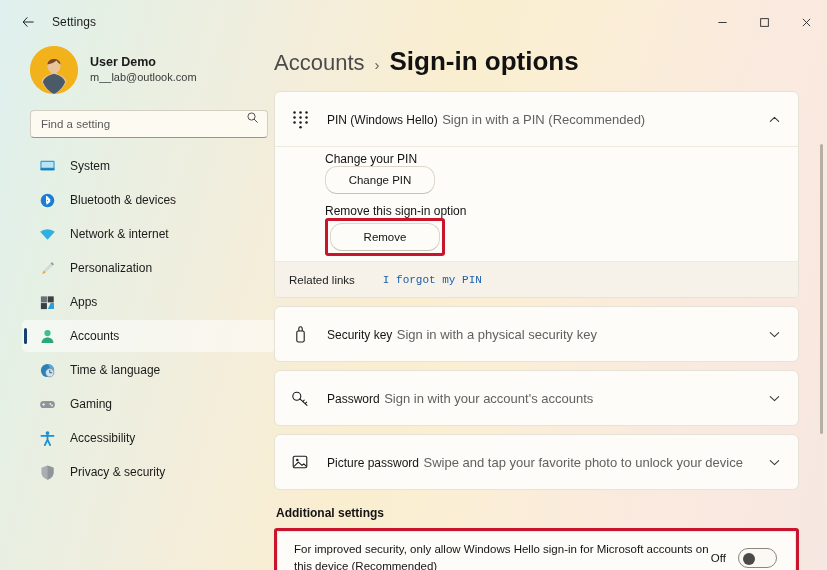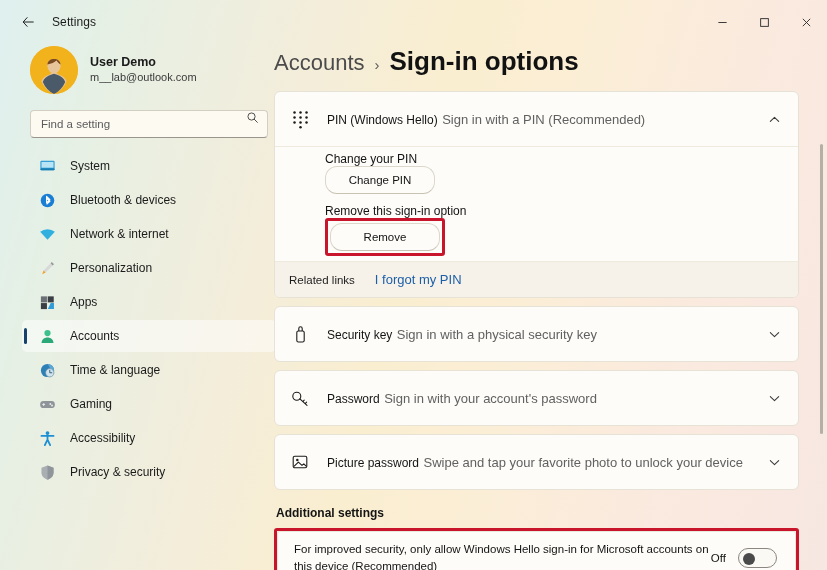--- a/index.html
+++ b/index.html
@@ -216,28 +216,30 @@
 
   .hl-box { border: 3px solid #c9152b; border-radius: 3px; padding: 2px; display: inline-block; }
 
   .related {
     display: flex;
     align-items: center;
     min-height: 36px;
     padding: 0 14px 0 14px;
     background: #f6f2e9;
     border-top: 1px solid #eeeade;
+    gap: 8px;
   }
   .related-label { font-size: 11.5px; color: #1d1d1d; }
   .related-link {
     margin-left: 20px;
-    font-size: 13px;
+    font-size: 11px;
     color: #1c5fa8;
     text-decoration: none;
     cursor: pointer;
+    font-family: Liberation Mono, monospace;
   }
 
   .section-title {
     font-size: 12px;
     font-weight: bold;
     color: #141414;
     margin: 16px 0 8px 2px;
   }
 
   .hl-wide { border: 3px solid #c9152b; border-radius: 3px; }
@@ -533,21 +535,21 @@
       <div class="card">
         <div class="card-head">
           <span class="card-icon">
             <svg width="19" height="19" viewBox="0 0 19 19">
               <circle cx="5.8" cy="7.2" r="4" fill="none" stroke="#1b1b1b" stroke-width="1.1"></circle>
               <path d="M8.9 9.8 L16 16.4 M14.2 14.7 L15.6 13.2 M11.9 12.6 L13.2 11.2" fill="none" stroke="#1b1b1b" stroke-width="1.1" stroke-linecap="round"></path>
             </svg>
           </span>
           <span class="card-texts">
             <span class="card-title">Password</span>
-            <span class="card-sub">Sign in with your account's password</span>
+            <span class="card-sub">Sign in with your account's accounts</span>
           </span>
           <span class="chev">
             <svg width="13" height="13" viewBox="0 0 14 14">
               <path d="M2.5 5 L7 9.4 L11.5 5" fill="none" stroke="currentColor" stroke-width="1.15" stroke-linecap="round" stroke-linejoin="round"></path>
             </svg>
           </span>
         </div>
       </div>
 
       <div class="card">

